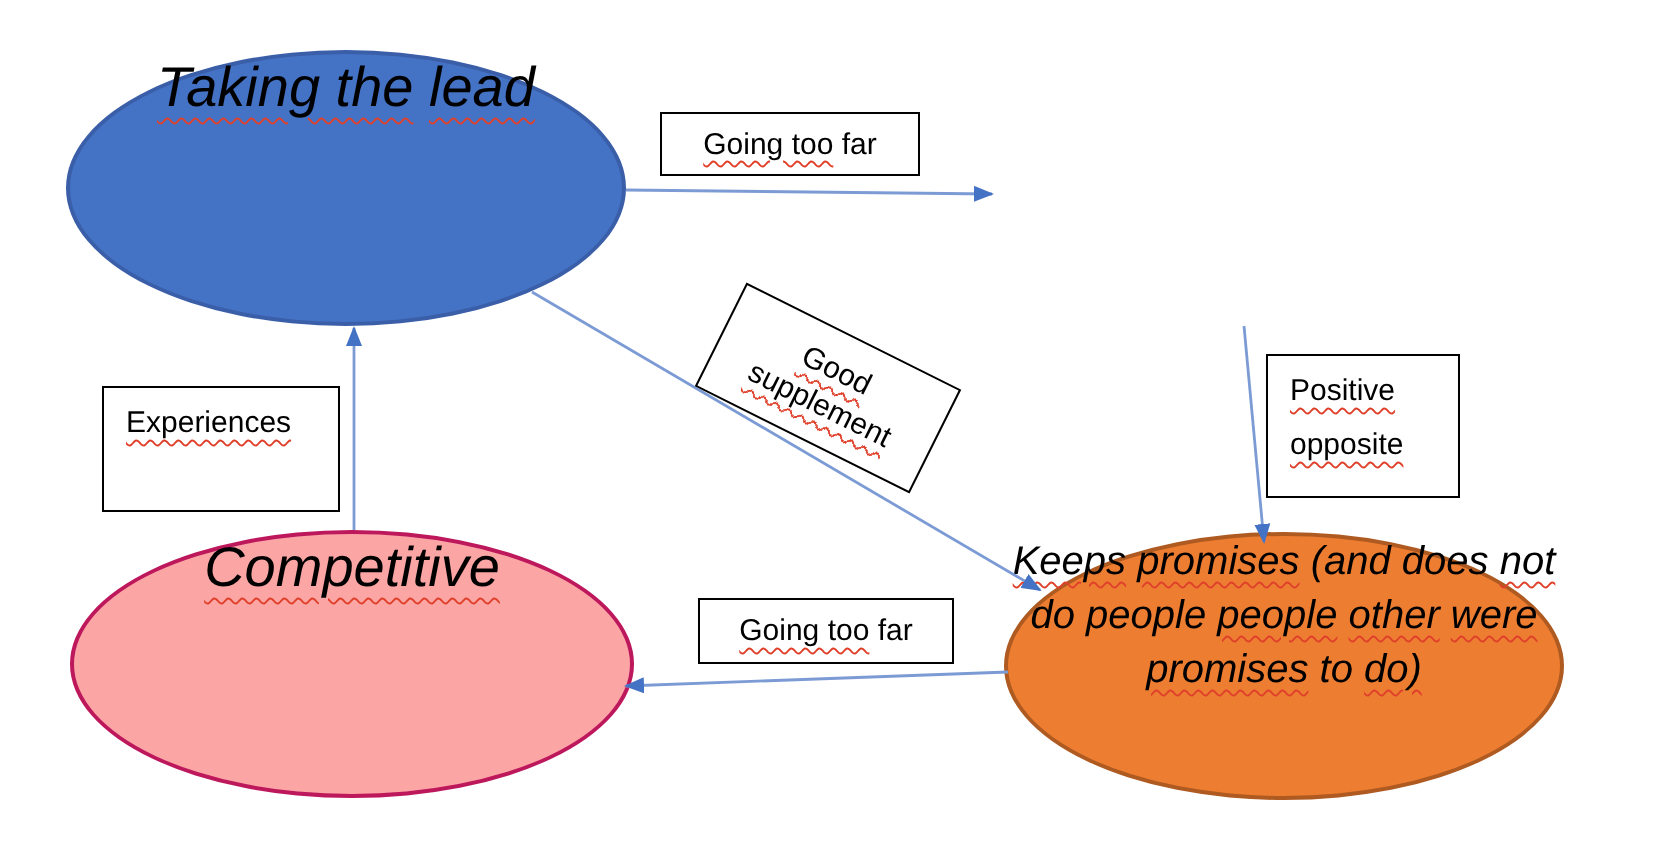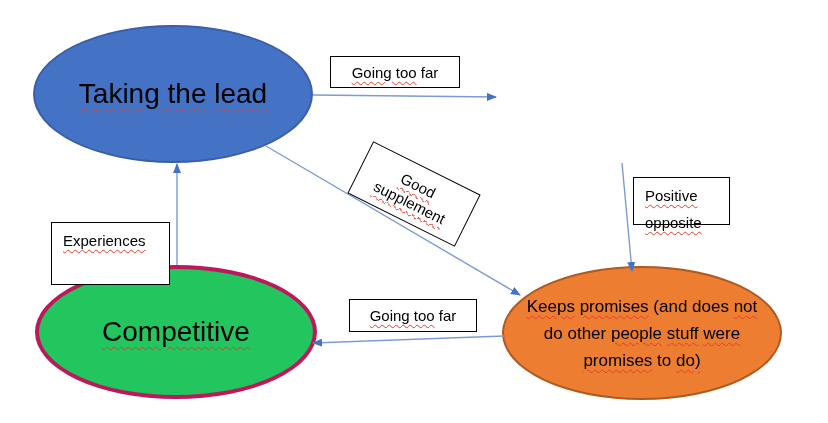--- a/index.html
+++ b/index.html
@@ -12,29 +12,30 @@
     font-family: "Liberation Sans", "DejaVu Sans", sans-serif;
     color: #000000;
   }
   .node {
     position: absolute;
     border-radius: 50%;
     box-sizing: border-box;
     display: flex;
     flex-direction: column;
     align-items: center;
-    justify-content: center;
+    justify-content: flex-start;
     text-align: center;
+    font-style: italic;
   }
   .node-blue   { background: #4472C4; border: 2px solid #3A5EA8; }
   .node-yellow { background: #FFC000; border: 2px solid #BF9000; }
-  .node-green  { background: #22c55e; border: 4px solid #be185d; }
+  .node-green  { background: #fca5a5; border: 2px solid #be185d; }
   .node-orange { background: #ED7D31; border: 2px solid #AE5A21; }
   .node-label-lg { font-size: 28px; line-height: 34px; white-space: nowrap; }
-  .node-line-sm  { font-size: 17px; line-height: 27px; white-space: nowrap; }
+  .node-line-sm  { font-size: 20px; line-height: 27px; white-space: nowrap; }
   .arrows { position: absolute; left: 0; top: 0; pointer-events: none; }
   .label-box {
     position: absolute;
     box-sizing: border-box;
     background: #ffffff;
     border: 1.5px solid #000000;
     font-size: 15px;
     color: #000000;
   }
   .label-center {
@@ -71,21 +72,21 @@
     <span class="node-label-lg"><span class="sq">Taking the</span><span> </span><span class="sq">lead</span></span>
   </div>
 
 
   <div class="node node-green" style="left:35px; top:265px; width:282px; height:134px;">
     <span class="node-label-lg"><span class="sq">Competitive</span></span>
   </div>
 
   <div class="node node-orange" style="left:502px; top:266px; width:280px; height:134px;">
     <div class="node-line-sm"><span class="sq">Keeps</span><span> </span><span class="sq">promises</span><span> (and does </span><span class="sq">not</span></div>
-    <div class="node-line-sm"><span>do other </span><span class="sq">people</span><span> </span><span class="sq">stuff</span><span> </span><span class="sq">were</span></div>
+    <div class="node-line-sm"><span>do people </span><span class="sq">people</span><span> </span><span class="sq">other</span><span> </span><span class="sq">were</span></div>
     <div class="node-line-sm"><span class="sq">promises</span><span> to </span><span class="sq">do)</span></div>
   </div>
 
   <svg class="arrows" width="828" height="423" viewBox="0 0 828 423">
     <defs>
       <marker id="ah" markerWidth="10" markerHeight="8" refX="9" refY="4" orient="auto" markerUnits="userSpaceOnUse">
         <path d="M0,0 L10,4 L0,8 Z" fill="#4472C4"></path>
       </marker>
     </defs>
     <line x1="313" y1="95" x2="496" y2="97" stroke="#7C9BD5" stroke-width="1.4" marker-end="url(#ah)"></line>
@@ -97,26 +98,26 @@
 
   <div class="label-box label-center" style="left:330px; top:56px; width:130px; height:32px;">
     <span><span class="sq">Going too</span><span> far</span></span>
   </div>
 
   <div class="label-box label-rotated" style="left:354px; top:165px; width:120px; height:58px;">
     <span><span class="sq">Good</span></span>
     <span><span class="sq">supplement</span></span>
   </div>
 
-  <div class="label-box label-lines" style="left:633px; top:177px; width:97px; height:48px;">
+  <div class="label-box label-lines" style="left:633px; top:177px; width:97px; height:72px;">
     <div><span class="sq">Positive</span></div>
     <div><span class="sq">opposite</span></div>
   </div>
 
-  <div class="label-box label-lines" style="left:51px; top:193px; width:119px; height:63px;margin-top:29px;">
+  <div class="label-box label-lines" style="left:51px; top:193px; width:119px; height:63px;">
     <div><span class="sq">Experiences</span></div>
   </div>
 
   <div class="label-box label-center" style="left:349px; top:299px; width:128px; height:33px;">
     <span><span class="sq">Going too</span><span> far</span></span>
   </div>
 
 </div>
 
 </body></html>

